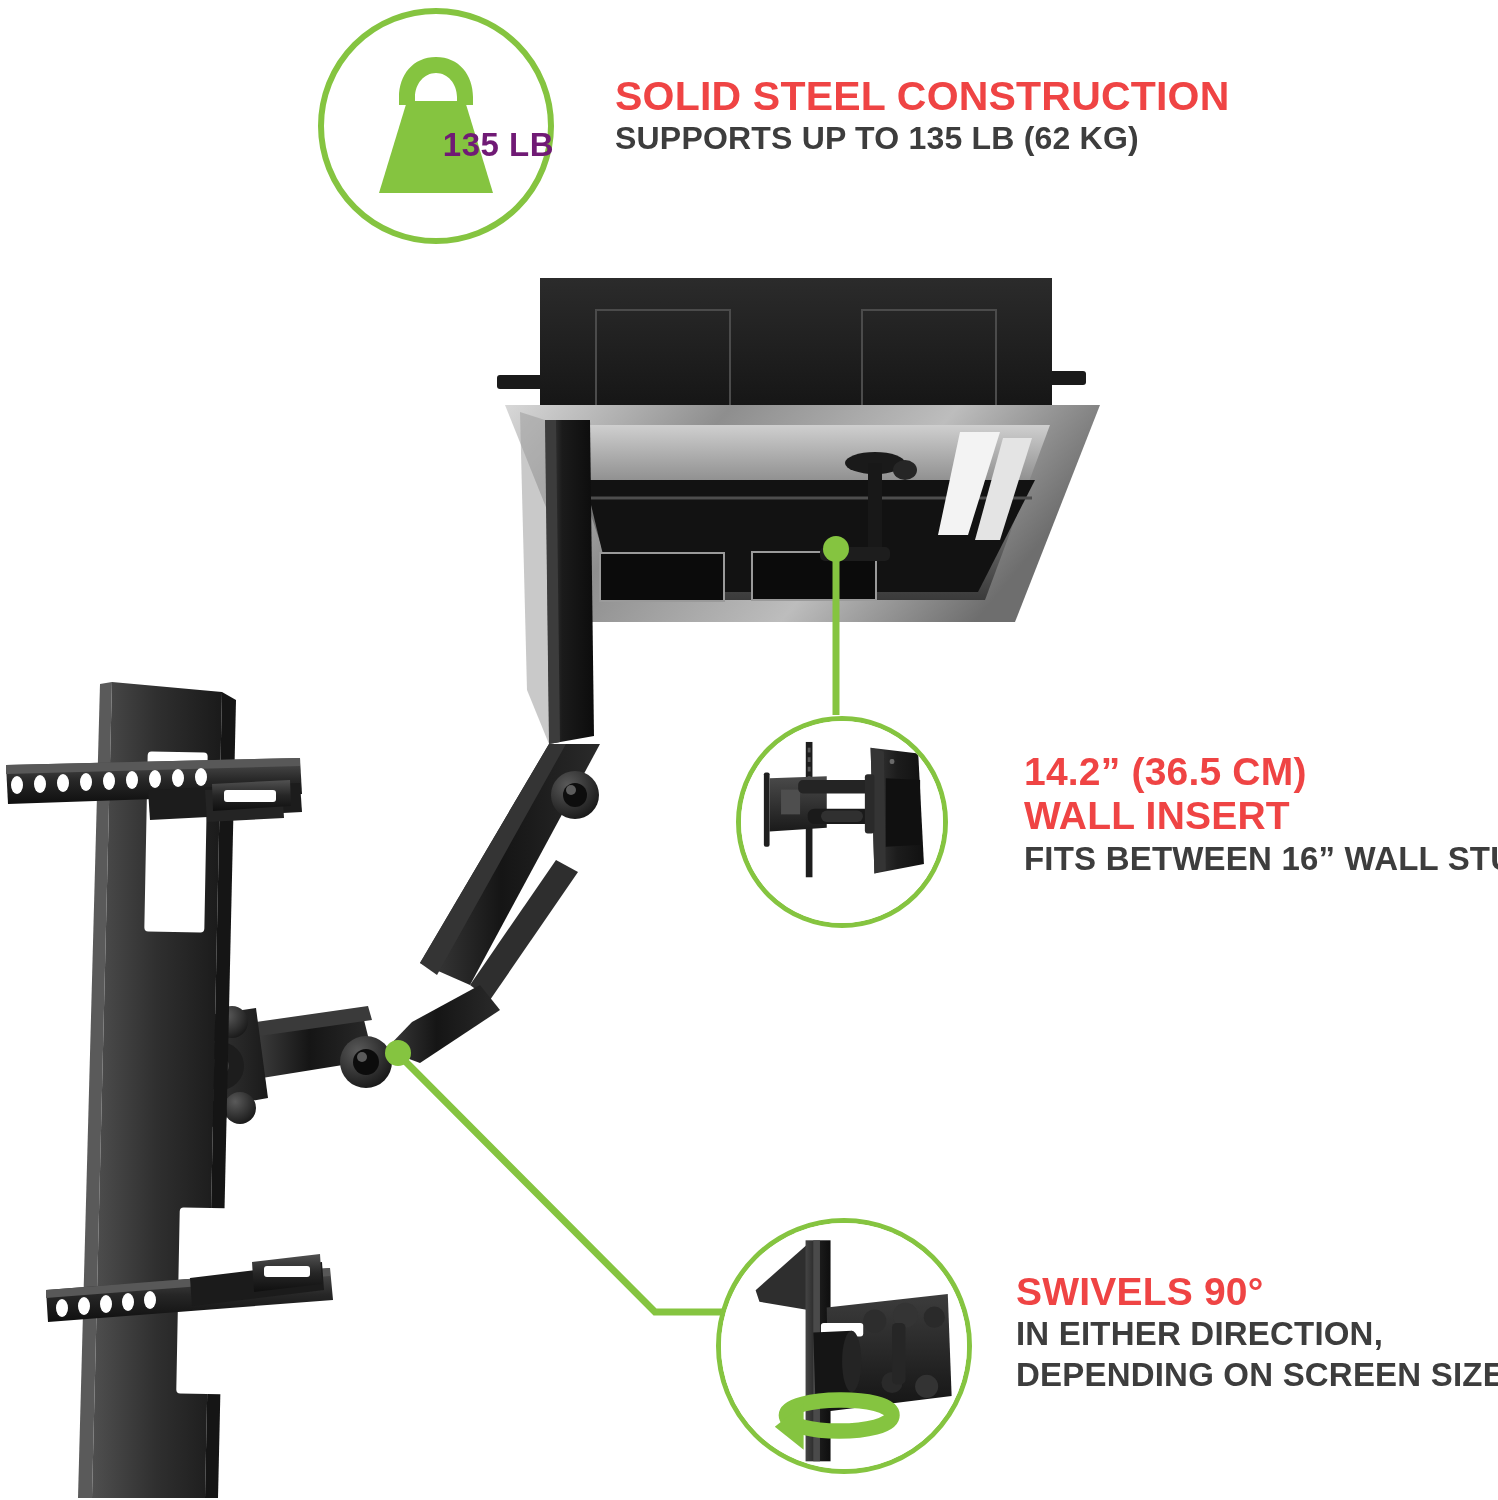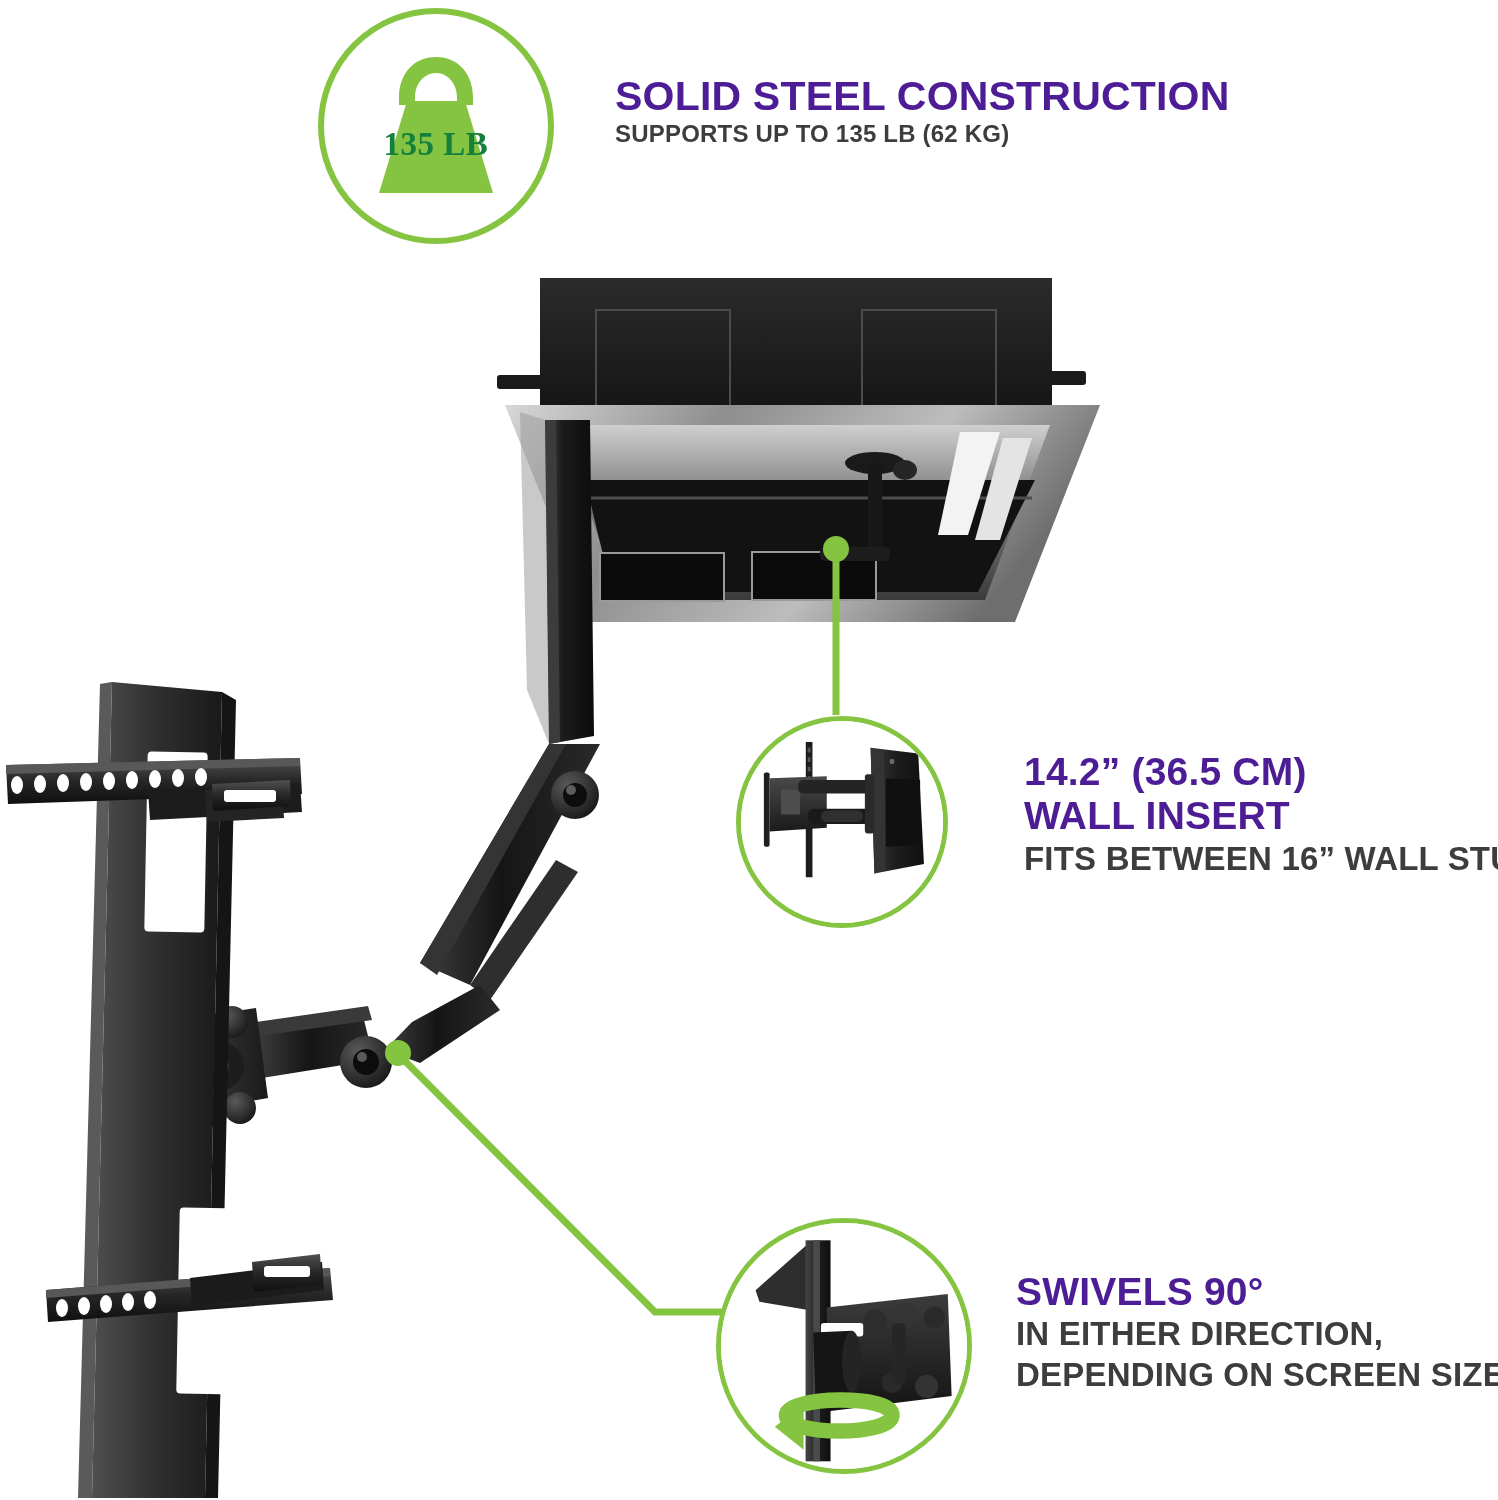--- a/index.html
+++ b/index.html
@@ -36,40 +36,39 @@
   #weight-badge .weight-glyph {
     position: absolute;
     left: 50%; top: 50%;
     transform: translate(-50%, -50%);
     width: 170px; height: 170px;
   }
   #weight-badge .weight-label {
     position: absolute;
     left: 0; right: 0;
     top: 118px;
-    text-align: center;
-    color: #15803d;
+    text-align: right;
+    color: #701a75;
     font-size: 33px;
     font-weight: 700;
     letter-spacing: 0.5px;
     pointer-events: none;
-    font-family: Liberation Serif, serif;
   }
 
   .headline-green {
-    color: #4c1d95;
+    color: #ef4444;
     font-size: 41px;
     font-weight: 700;
     letter-spacing: 0.2px;
     line-height: 1.12;
     white-space: nowrap;
   }
   .headline-dark {
     color: #3d3d3d;
-    font-size: 24px;
+    font-size: 32px;
     font-weight: 600;
     letter-spacing: 0.2px;
     line-height: 1.16;
     white-space: nowrap;
   }
 
   #weight-text { position: absolute; left: 297px; top: 66px; }
 
   
   #callout-wall-insert {

